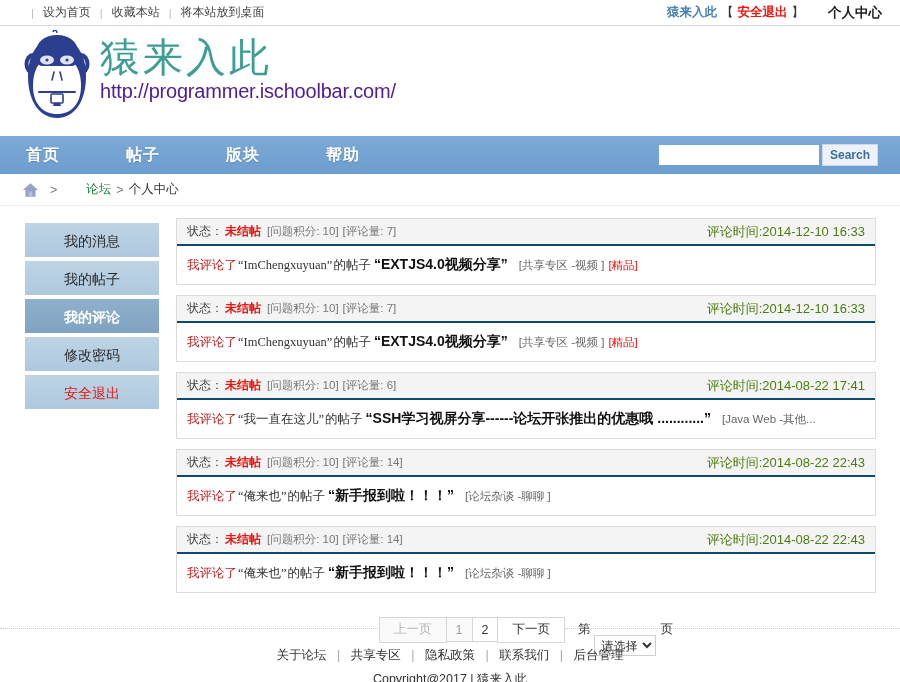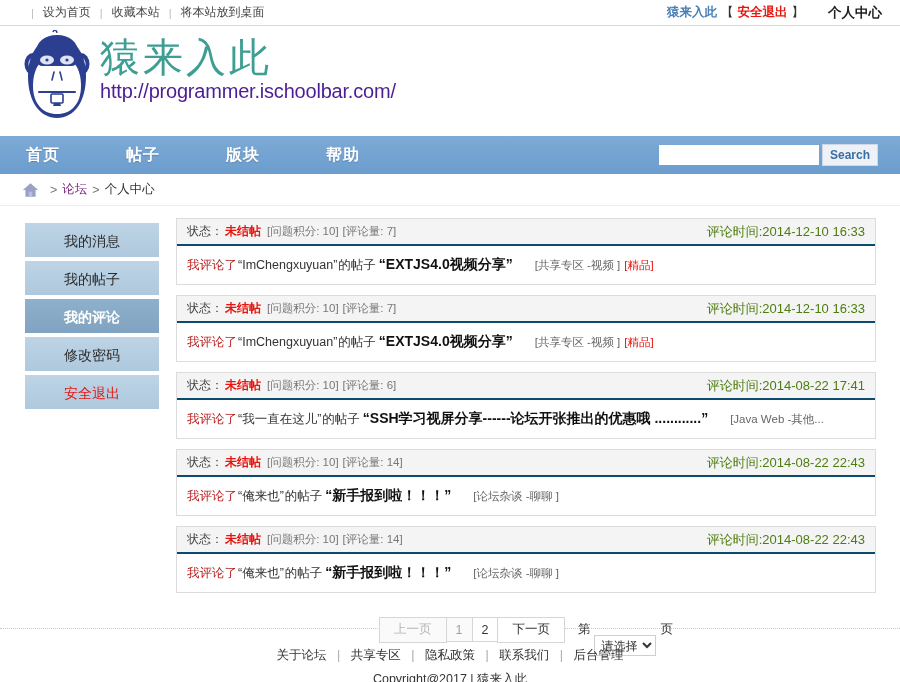--- a/index.html
+++ b/index.html
@@ -92,21 +92,21 @@
 
   
   .crumbbar {
     height: 32px; background: #fff;
     display: flex; align-items: center;
     padding-left: 22px; font-size: 12.5px; color: #333;
     border-bottom: 1px solid #ececec;
   }
   .home-ico { width: 17px; height: 16px; margin-right: 6px; }
   .crumb-sep { color: #777; margin: 0 5px; }
-  .crumb-link { color: #701a75; cursor: pointer; }
+  .crumb-link { color: #15803d; cursor: pointer; margin-left: 24px; }
   .crumb-cur { color: #333; }
 
   
   .main {
     display: flex;
     padding: 12px 24px 0 24px;
     height: 400px;
   }
   .sidebar { width: 136px; flex: none; padding-top: 4px; }
   .side-item {
@@ -141,24 +141,24 @@
   .st-label { color: #444; }
   .st-value { color: #e8140e; font-weight: bold; margin: 0 2px; }
   .meta { color: #777; font-size: 11.5px; margin-left: 4px; }
   .card-time { margin-left: auto; color: #4d7c0f; font-size: 13px; }
   .card-body {
     height: 38px; display: flex; align-items: center;
     padding: 0 10px; font-size: 12.5px; color: #333;
     overflow: hidden; white-space: nowrap;
   }
   .b-prefix { color: #b91c1c; }
-  .b-author { color: #333; margin: 0 1px; }
+  .b-author { color: #333; margin: 0 1px; font-family: Liberation Serif, serif; }
   .b-mid { color: #333; }
   .b-title { font-weight: bold; font-size: 14px; color: #111; margin: 0 3px; }
-  .b-cat { color: #666; font-size: 11.5px; margin-left: 19px; }
+  .b-cat { color: #666; font-size: 11.5px; margin-left: 8px; }
   .b-badge { color: #e8140e; font-size: 11.5px; margin-left: 4px; }
 
   
   .pager {
     display: flex; align-items: center; justify-content: center;
     margin-top: 6px; font-size: 12.5px; color: #333;
   }
   .pg-btn {
     border: 1px solid #d6d6d6; background: #fff;
     height: 25px; min-width: 26px; padding: 12px 14px;

